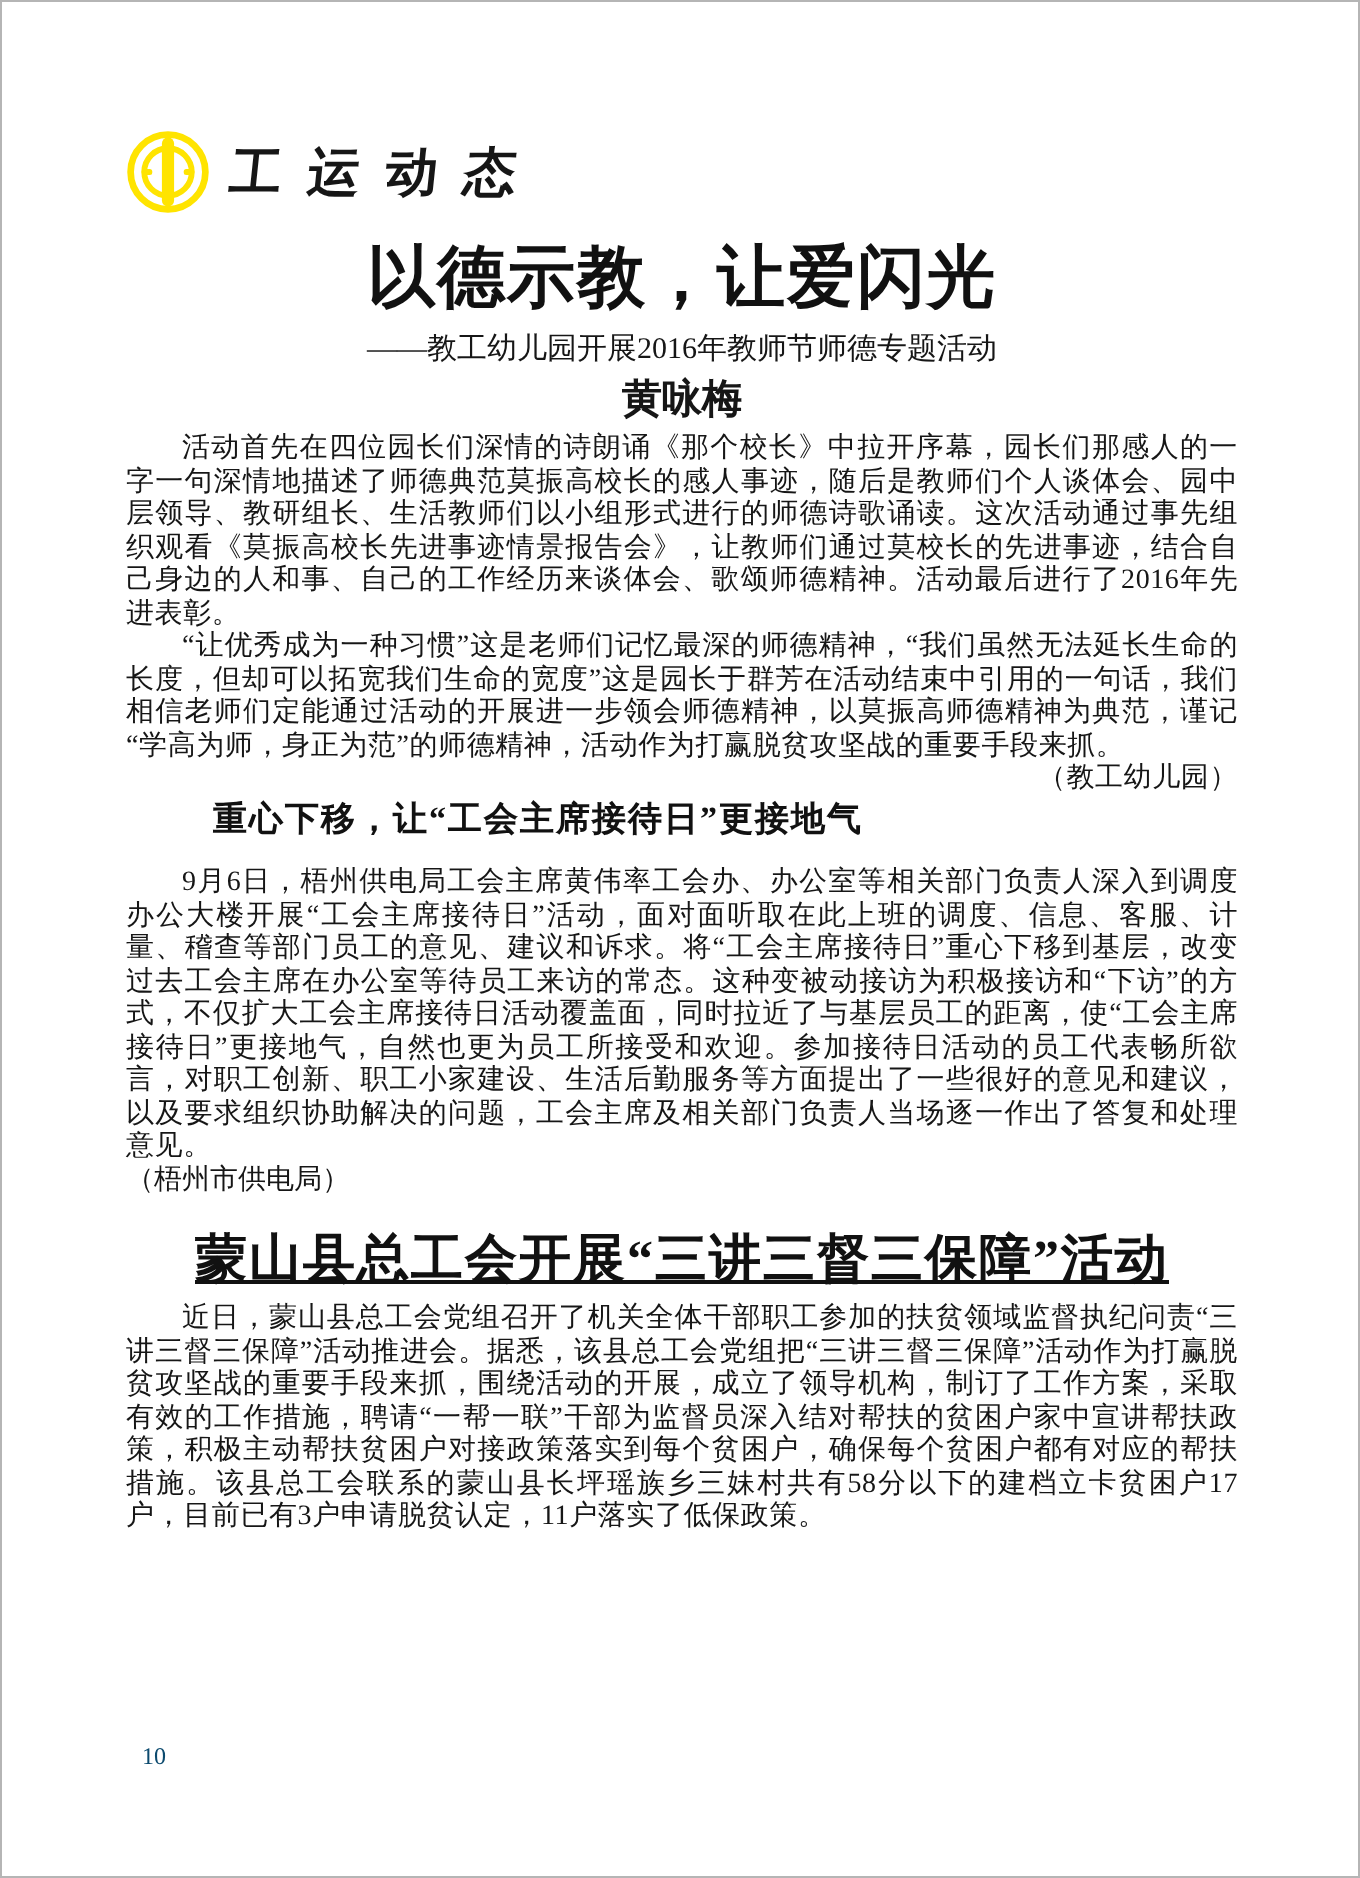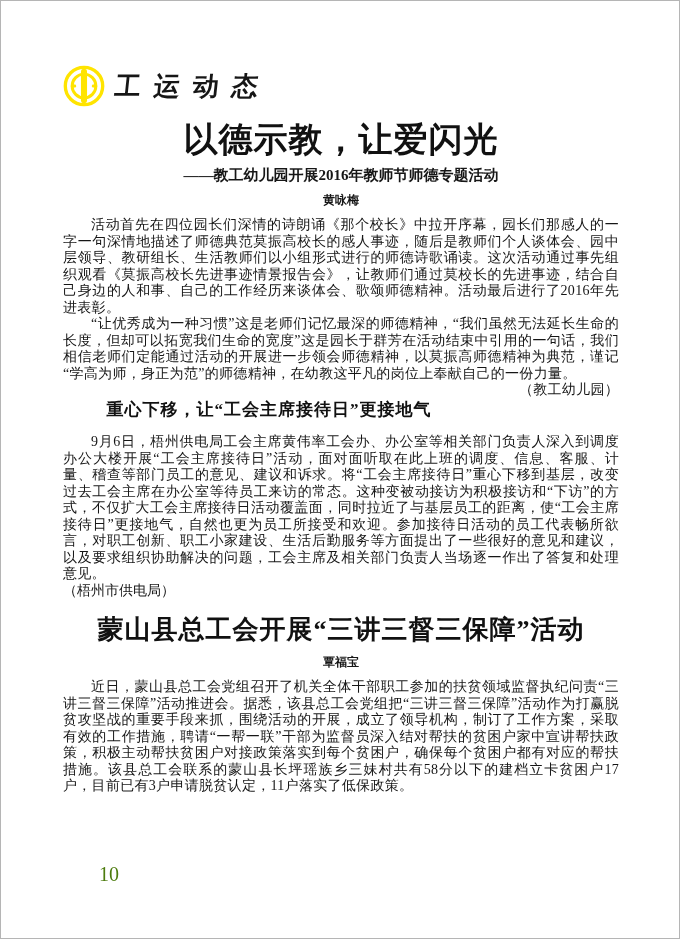--- a/index.html
+++ b/index.html
@@ -47,32 +47,32 @@
   }
   .article-title {
     margin: 0;
     text-align: center;
     font-weight: 900;
     letter-spacing: 1px;
     color: #111;
   }
   .title-1 { font-size: 34px; line-height: 34px; margin: 4px 0 8px; }
   .title-2 { font-size: 17px; line-height: 32px; margin: 12px 0 8px; }
-  .title-3 { font-size: 26px; line-height: 33px; margin: 14px 0 6px; }
+  .title-3 { font-size: 26px; line-height: 33px; margin: 14px 0 6px; text-decoration: underline; }
   .article-subtitle {
     margin: 0 0 5px;
     text-align: center;
     font-size: 15px;
-    font-weight: bold;
+    font-weight: normal;
     line-height: 20px;
   }
   .article-author {
     margin: 0 0 7px;
     text-align: center;
-    font-size: 12px;
+    font-size: 20px;
     font-weight: bold;
     line-height: 20px;
     font-family: "Liberation Sans", "DejaVu Sans", sans-serif;
   }
   .body-para {
     margin: 0;
     font-size: 14px;
     line-height: 16.5px;
     text-align: justify;
     text-indent: 2em;
@@ -87,23 +87,22 @@
     margin: 0;
     font-size: 14px;
     line-height: 16.5px;
     text-align: left;
   }
   
   .page-number {
     position: absolute;
     left: 70px;
     bottom: 52px;
-    font-size: 20px;
-    color: #4d7c0f;
-    margin-left: 28px;
+    font-size: 12px;
+    color: #0c4a6e;
   }
 </style>
 </head>
 <body>
 
 <div class="page">
 
   <header class="masthead">
     <span class="logo">
       <svg viewBox="0 0 40 40" width="42" height="42" aria-hidden="true">
@@ -117,32 +116,31 @@
     <span class="masthead-title">工运动态</span>
   </header>
 
   <main class="content">
 
     <article>
       <h1 class="article-title title-1">以德示教，让爱闪光</h1>
       <h2 class="article-subtitle">——教工幼儿园开展2016年教师节师德专题活动</h2>
       <div class="article-author">黄咏梅</div>
       <p class="body-para">活动首先在四位园长们深情的诗朗诵《那个校长》中拉开序幕，园长们那感人的一字一句深情地描述了师德典范莫振高校长的感人事迹，随后是教师们个人谈体会、园中层领导、教研组长、生活教师们以小组形式进行的师德诗歌诵读。这次活动通过事先组织观看《莫振高校长先进事迹情景报告会》，让教师们通过莫校长的先进事迹，结合自己身边的人和事、自己的工作经历来谈体会、歌颂师德精神。活动最后进行了2016年先进表彰。</p>
-      <p class="body-para"><span>“让优秀成为一种习惯”这是老师们记忆最深的师德精神，“我们虽然无法延长生命的长度，但却可以拓宽我们生命的宽度”这是园长于群芳在活动结束中引用的一句话，我们相信老师们定能通过活动的开展进一步领会师德精神，以莫振高师德精神为典范，谨记“学高为师，身正为范”的师德精神，在幼教这平凡的岗位上奉献自己的一份力量。</span><span class="attr-inline">（教工幼儿园）</span></p>
+      <p class="body-para"><span>“让优秀成为一种习惯”这是老师们记忆最深的师德精神，“我们虽然无法延长生命的长度，但却可以拓宽我们生命的宽度”这是园长于群芳在活动结束中引用的一句话，我们相信老师们定能通过活动的开展进一步领会师德精神，以莫振高师德精神为典范，谨记“学高为师，身正为范”的师德精神，活动作为打赢脱贫攻坚战的重要手段来抓。</span><span class="attr-inline">（教工幼儿园）</span></p>
     </article>
 
     <article>
       <h1 class="article-title title-2">重心下移，让“工会主席接待日”更接地气</h1>
       <p class="body-para">9月6日，梧州供电局工会主席黄伟率工会办、办公室等相关部门负责人深入到调度办公大楼开展“工会主席接待日”活动，面对面听取在此上班的调度、信息、客服、计量、稽查等部门员工的意见、建议和诉求。将“工会主席接待日”重心下移到基层，改变过去工会主席在办公室等待员工来访的常态。这种变被动接访为积极接访和“下访”的方式，不仅扩大工会主席接待日活动覆盖面，同时拉近了与基层员工的距离，使“工会主席接待日”更接地气，自然也更为员工所接受和欢迎。参加接待日活动的员工代表畅所欲言，对职工创新、职工小家建设、生活后勤服务等方面提出了一些很好的意见和建议，以及要求组织协助解决的问题，工会主席及相关部门负责人当场逐一作出了答复和处理意见。</p>
       <p class="attr-line">（梧州市供电局）</p>
     </article>
 
     <article>
       <h1 class="article-title title-3">蒙山县总工会开展“三讲三督三保障”活动</h1>
-      <div class="article-author">覃福宝</div>
       <p class="body-para"><span>近日，蒙山县总工会党组召开了机关全体干部职工参加的扶贫领域监督执纪问责“三讲三督三保障”活动推进会。据悉，该县总工会党组把“三讲三督三保障”活动作为打赢脱贫攻坚战的重要手段来抓，围绕活动的开展，成立了领导机构，制订了工作方案，采取有效的工作措施，聘请“一帮一联”干部为监督员深入结对帮扶的贫困户家中宣讲帮扶政策，积极主动帮扶贫困户对接政策落实到每个贫困户，确保每个贫困户都有对应的帮扶措施。该县总工会联系的蒙山县长坪瑶族乡三妹村共有58分以下的建档立卡贫困户17户，目前已有3户申请脱贫认定，11户落实了低保政策。</span></p>
     </article>
 
   </main>
 
   <div class="page-number">10</div>
 
 </div>
 
 </body></html>

